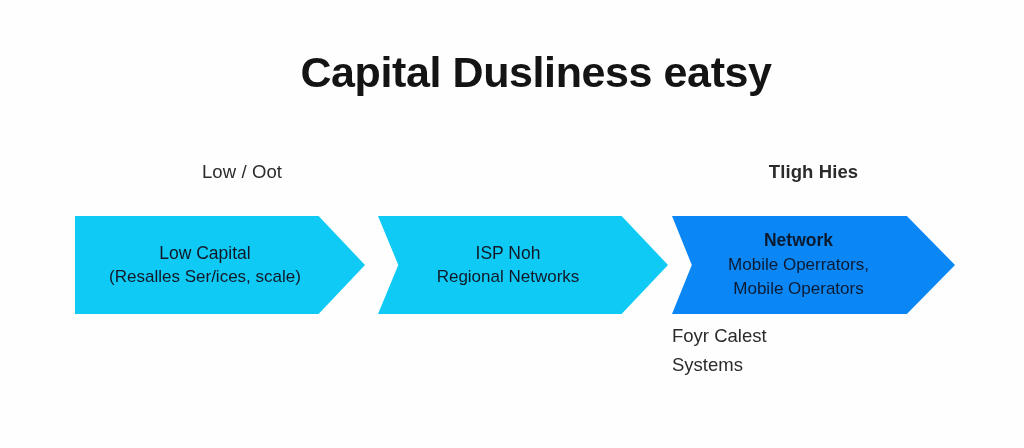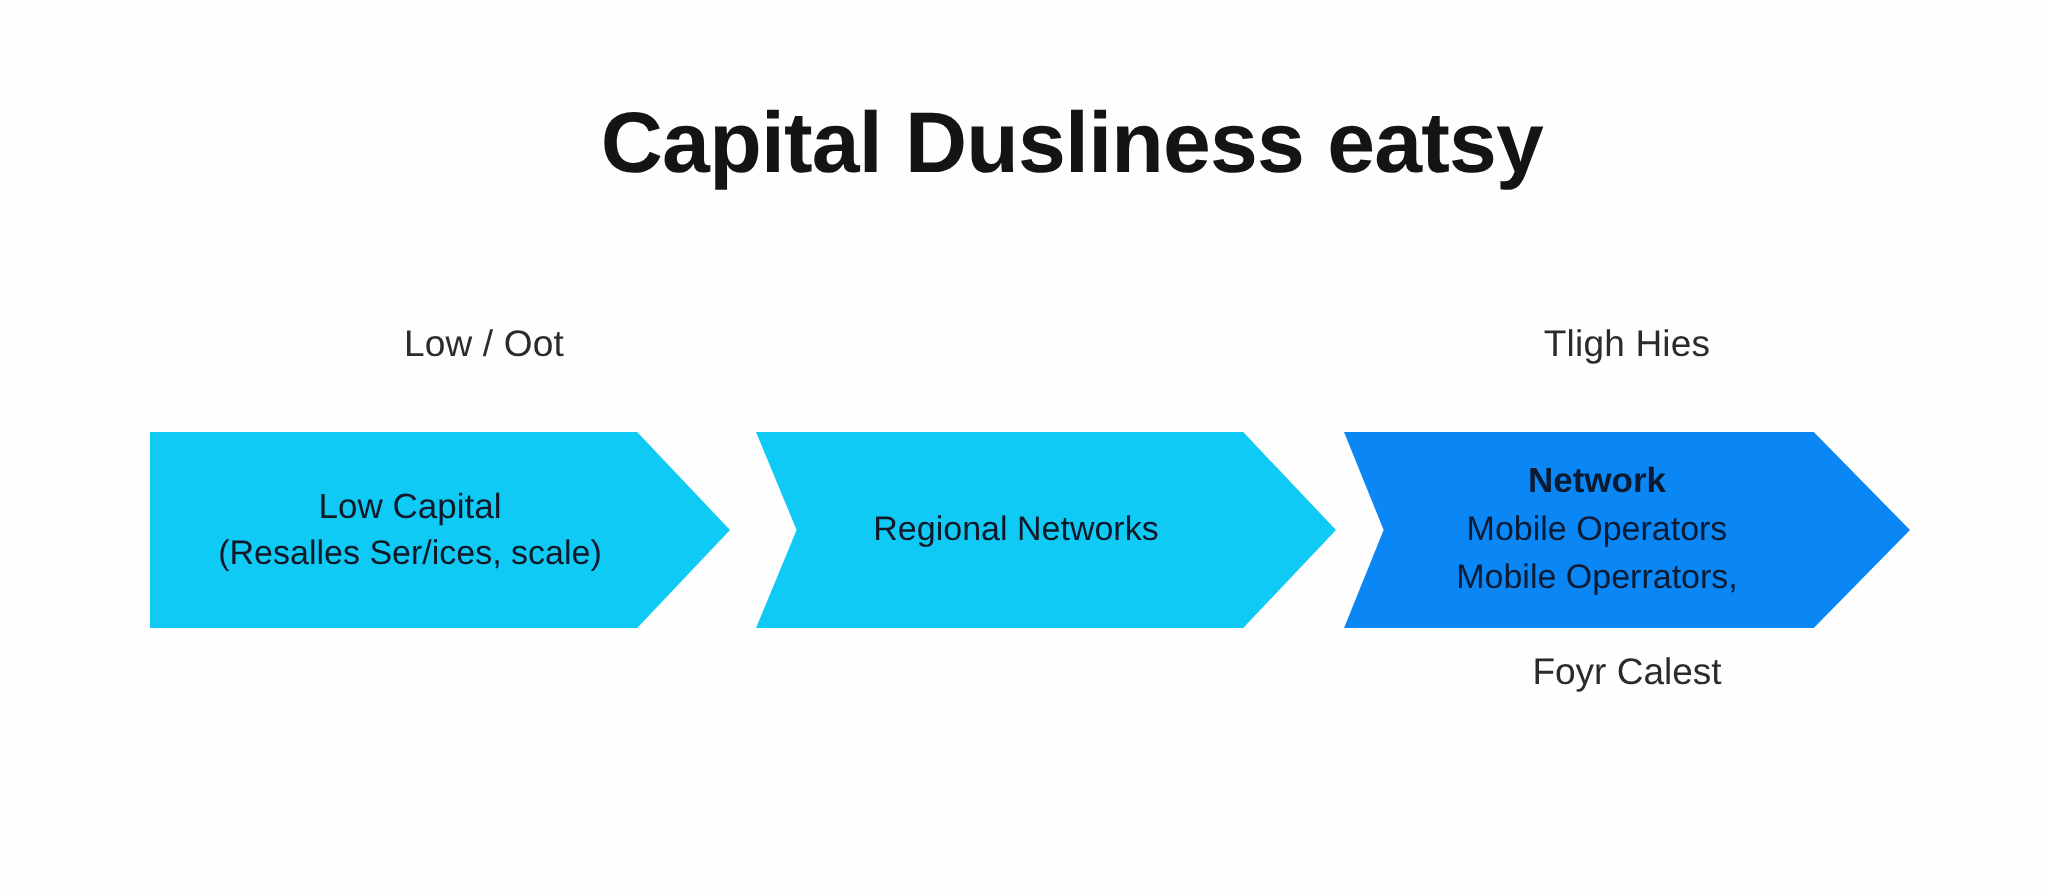--- a/index.html
+++ b/index.html
@@ -42,21 +42,21 @@
     top: 160px;
     font-size: 18.5px;
     color: #2b2b2b;
     text-align: center;
     line-height: 1.25;
     white-space: nowrap;
     letter-spacing: 0.1px;
   }
   .caption.c1 { left: 97px;  width: 290px; }
   .caption.c2 { left: 378px; width: 290px; }
-  .caption.c3 { left: 672px; width: 283px; }
+  .caption.c3 { left: 672px; width: 283px; font-weight: bold; }
 
   
   .arrow {
     position: absolute;
     top: 216px;
     height: 98px;
     display: flex;
     flex-direction: column;
     align-items: center;
     justify-content: center;
@@ -107,21 +107,21 @@
     color: #0b1a2e;
   }
   .arrow-3 .arrow-line { color: #0d1b33; }
 
   
   .footnote {
     position: absolute;
     top: 322px;
     left: 672px;
     width: 283px;
-    text-align: center;
+    text-align: left;
     font-size: 18.5px;
     color: #2b2b2b;
     line-height: 1.55;
     white-space: nowrap;
   }
 </style>
 </head>
 <body>
 
 <div class="slide">
@@ -133,29 +133,31 @@
 
   <div class="arrow arrow-1">
     <div class="inner">
       <div class="arrow-line head">Low Capital</div>
       <div class="arrow-line">(Resalles Ser/ices, scale)</div>
     </div>
   </div>
 
   <div class="arrow arrow-2">
     <div class="inner">
+      <div class="arrow-line head">ISP Noh</div>
       <div class="arrow-line">Regional Networks</div>
     </div>
   </div>
 
   <div class="arrow arrow-3">
     <div class="inner">
       <div class="arrow-line head">Network</div>
+      <div class="arrow-line">Mobile Operrators,</div>
       <div class="arrow-line">Mobile Operators</div>
-      <div class="arrow-line">Mobile Operrators,</div>
     </div>
   </div>
 
   <div class="footnote">
     <div>Foyr Calest</div>
+    <div>Systems</div>
   </div>
 
 </div>
 
 </body></html>

